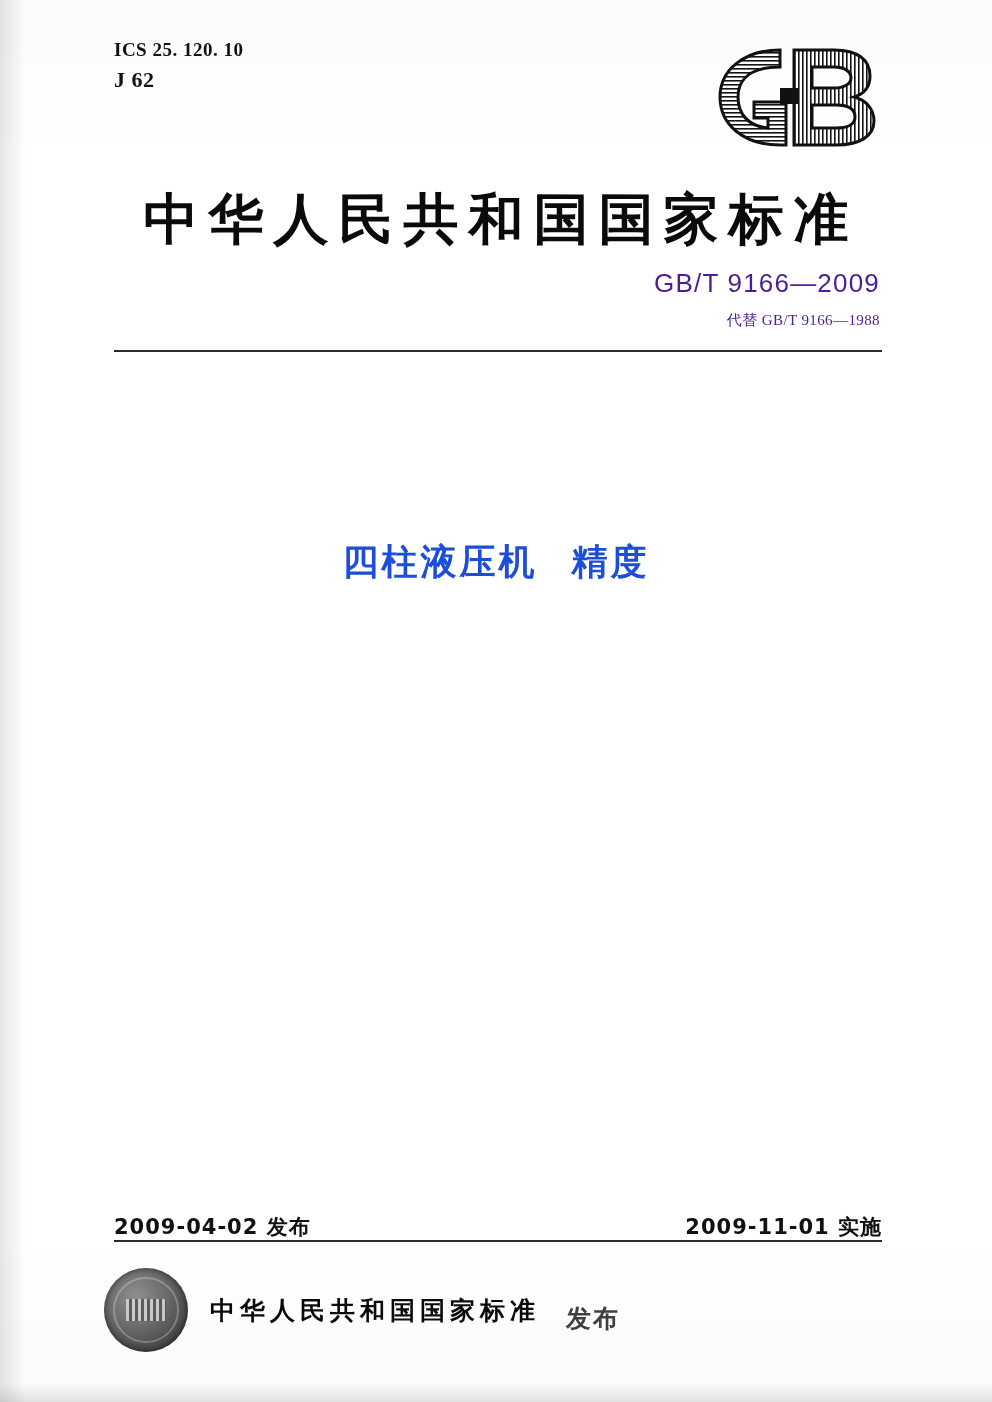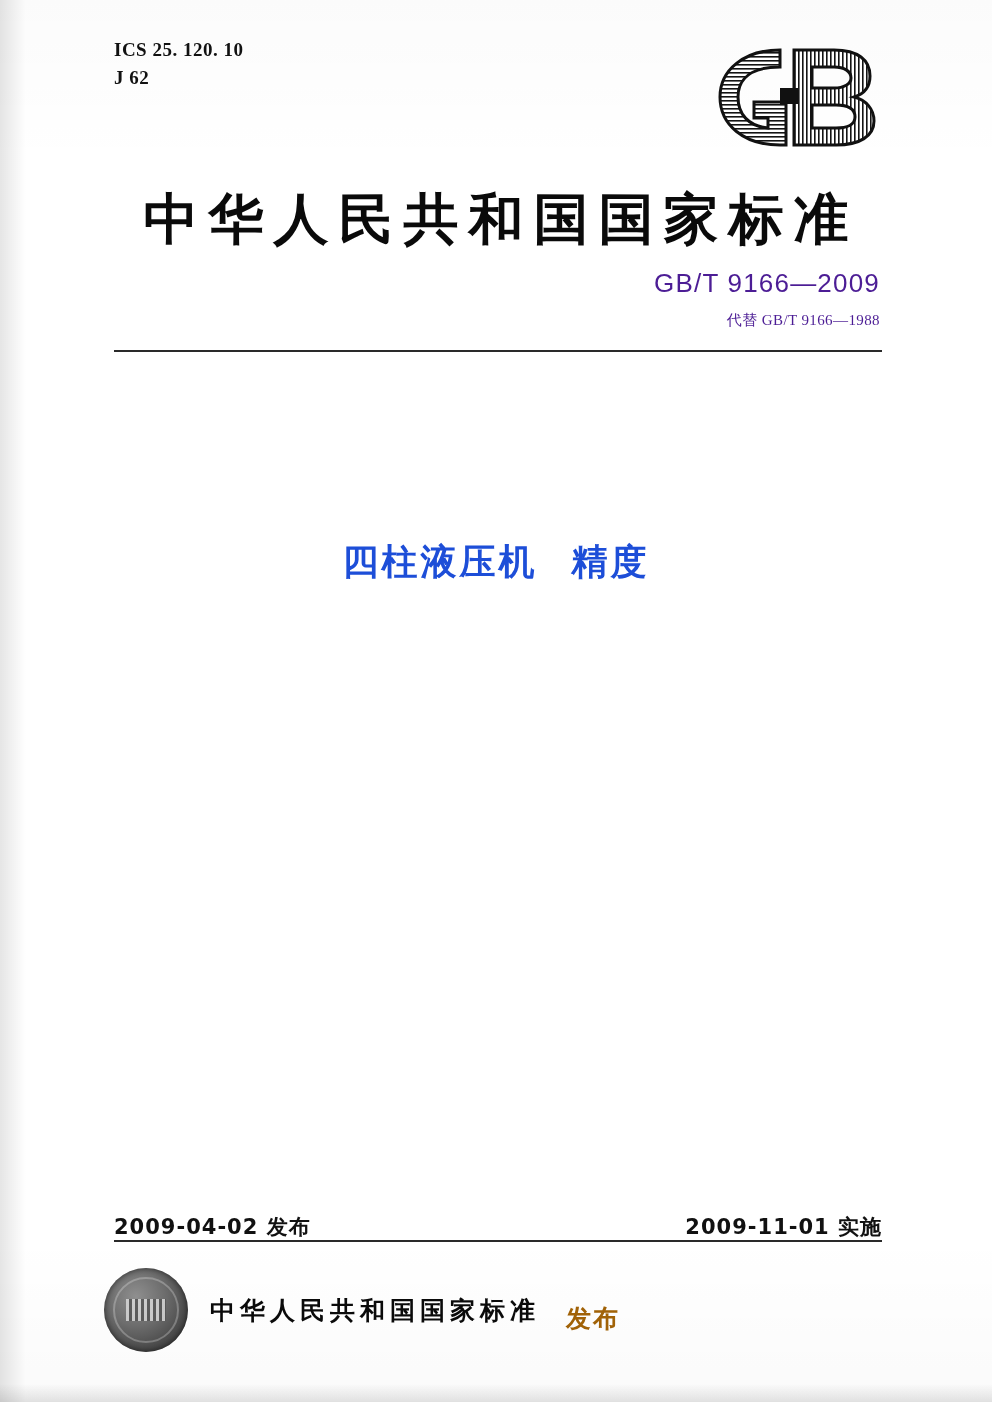--- a/index.html
+++ b/index.html
@@ -45,21 +45,21 @@
   .ics-block {
     position: absolute;
     left: 114px;
     top: 36px;
     font-family: "Liberation Serif", serif;
     font-weight: bold;
     color: #111;
     line-height: 1.45;
   }
   .ics-line1 { font-size: 19px; letter-spacing: 0.5px; }
-  .ics-line2 { font-size: 19px; letter-spacing: 0.5px; }
+  .ics-line2 { font-size: 22px; letter-spacing: 0.5px; }
 
   
   .gb-emblem {
     position: absolute;
     right: 108px;
     top: 40px;
     width: 190px;
     height: 115px;
   }
   .gb-emblem svg { display: block; }
@@ -211,21 +211,21 @@
   }
   .publisher-line2 {
     font-size: 25px;
     letter-spacing: 5px;
   }
   .issue-word {
     font-family: "DejaVu Sans", sans-serif;
     font-weight: bold;
     font-size: 25px;
     letter-spacing: 2px;
-    color: #a16207;
+    color: #404040;
     margin-left: 26px;
     align-self: center;
     padding-top: 16px;
   }
 </style>
 </head>
 <body>
 
 <div class="page">
 

